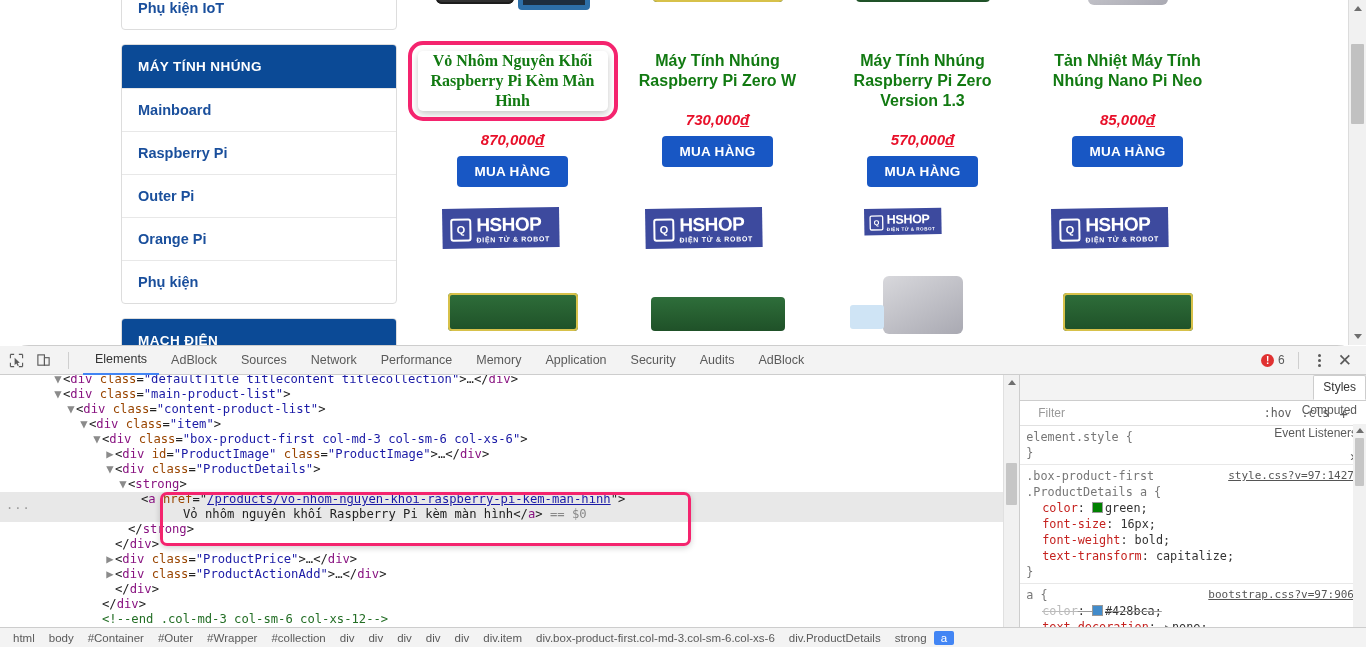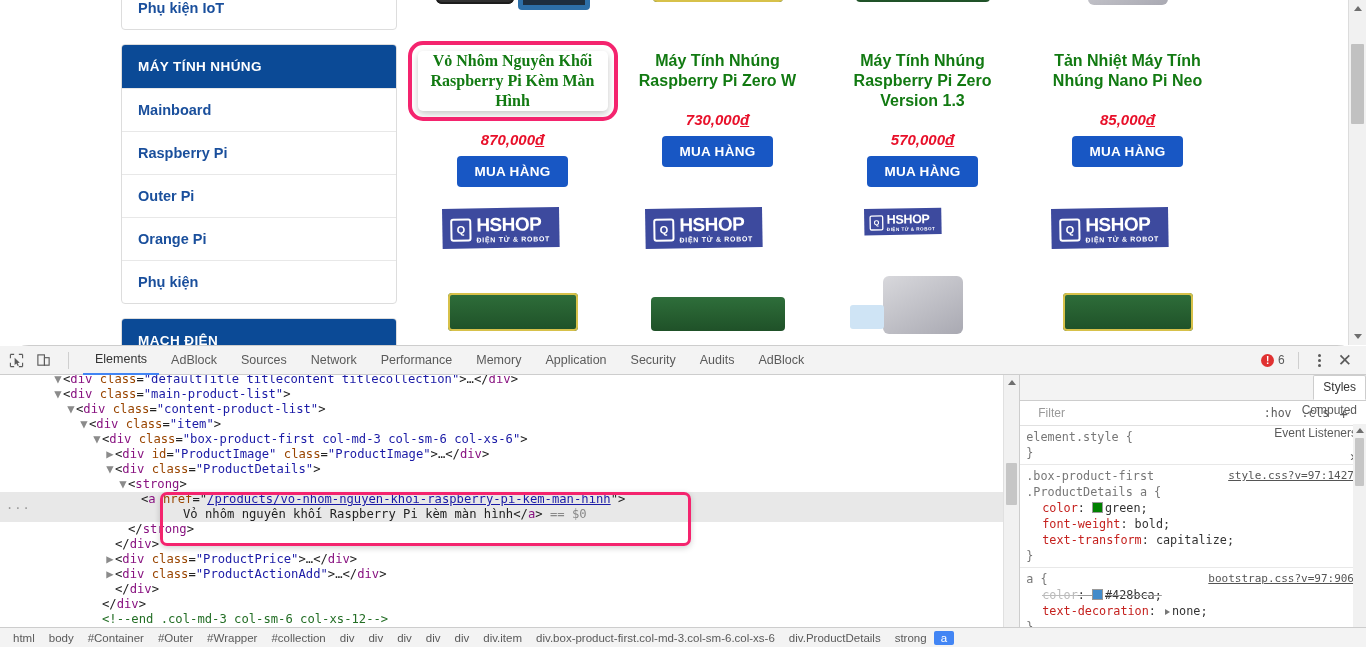--- a/index.html
+++ b/index.html
@@ -419,20 +419,21 @@
         <div class="st-rules" id="st-rules-root">
             <div class="rule">
               <div class="sel-name" style="white-space:pre-wrap;">element.style {</div>
               <div class="sel-name">}</div>
             </div>
             <div class="rule">
               <span class="src">style.css?v=97:1427</span>
               <div class="sel-name" style="white-space:pre-wrap;">.box-product-first
 .ProductDetails a {</div>
               <div class=""><span class="prop">color</span><span class="pval">: <span class="swatch" style="background:#008000"></span>green;</span></div>
+              <div class=""><span class="prop">font-size</span><span class="pval">: 16px;</span></div>
               <div class=""><span class="prop">font-weight</span><span class="pval">: bold;</span></div>
               <div class=""><span class="prop">text-transform</span><span class="pval">: capitalize;</span></div>
               <div class="sel-name">}</div>
             </div>
             <div class="rule">
               <span class="src">bootstrap.css?v=97:906</span>
               <div class="sel-name" style="white-space:pre-wrap;">a {</div>
               <div class="strike"><span class="prop">color</span><span class="pval">: <span class="swatch" style="background:#428bca"></span>#428bca;</span></div>
               <div class=""><span class="prop">text-decoration</span><span class="pval">: <span class="arrowtri"></span>none;</span></div>
               <div class="sel-name">}</div>

